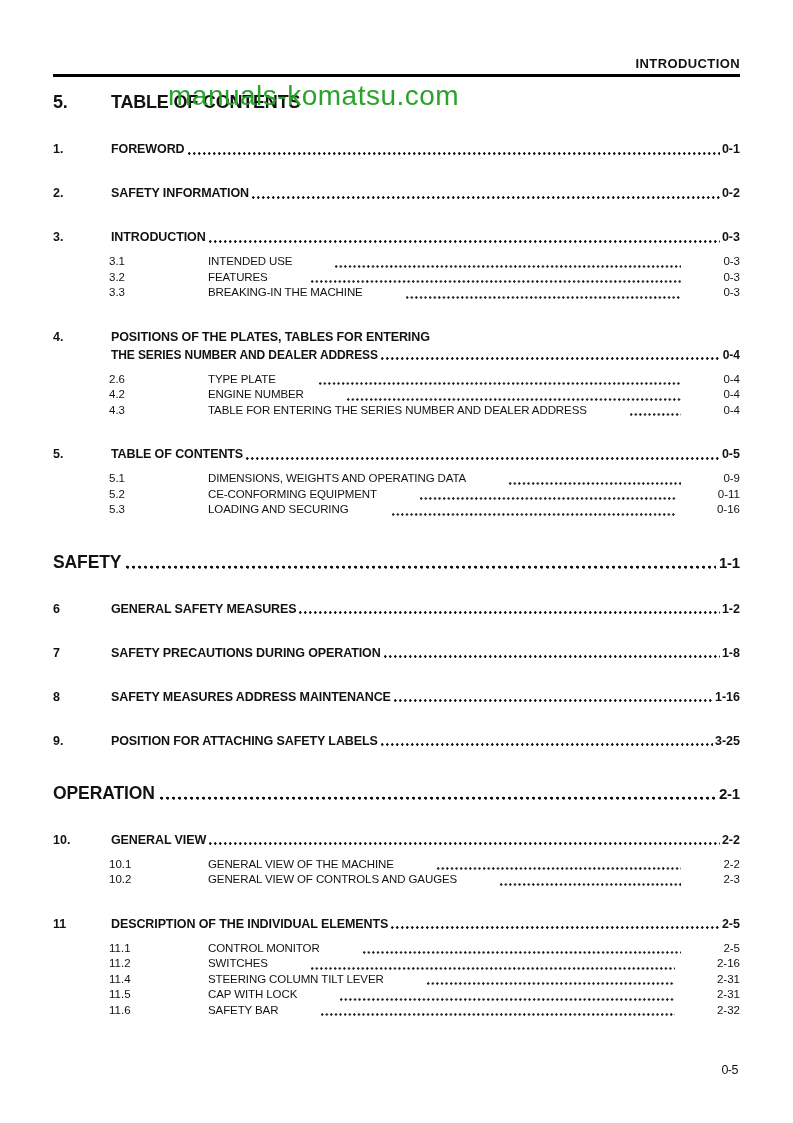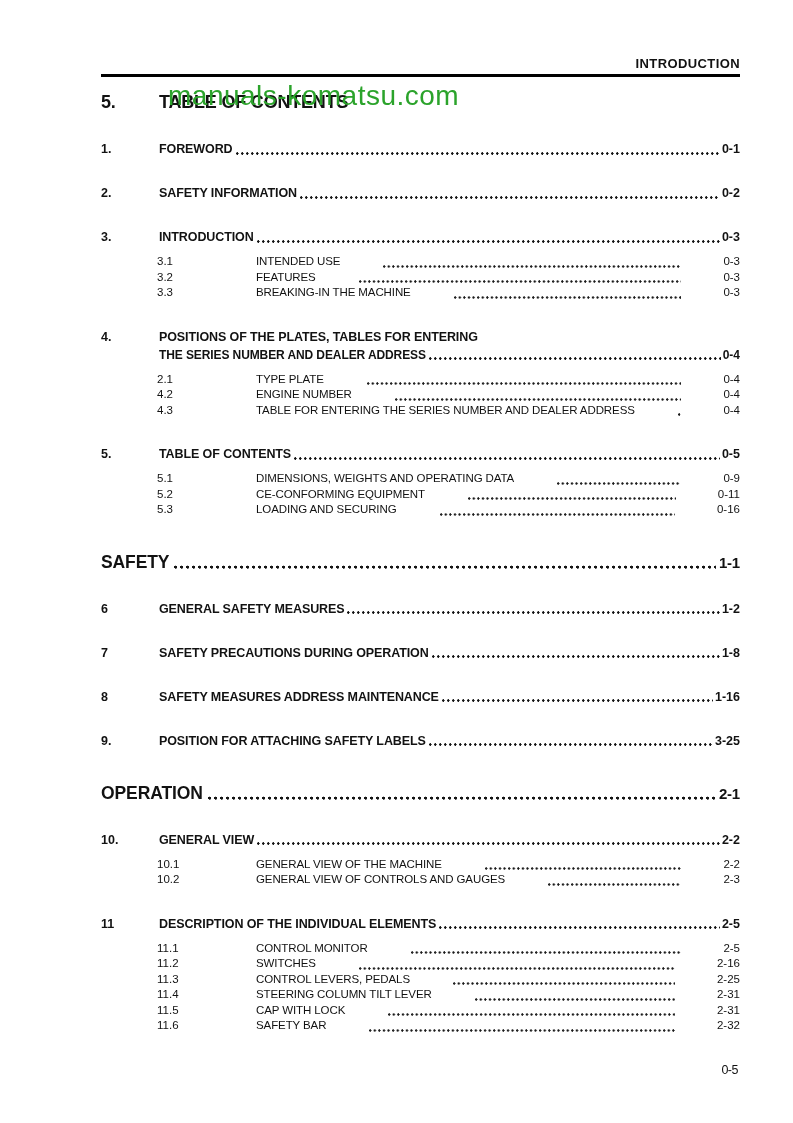--- a/index.html
+++ b/index.html
@@ -7,21 +7,21 @@
   .page {
     position: relative;
     width: 793px;
     height: 1123px;
     margin: 0 auto;
     background: #ffffff;
     font-family: "Liberation Sans", sans-serif;
     color: #121212;
     overflow: hidden;
   }
-  .content { padding: 56px 53px 0 101px; }
+  .content { padding: 56px 53px 0 53px; }
 
   
   .header-label {
     text-align: right;
     font-size: 13px;
     font-weight: 700;
     letter-spacing: 0.4px;
   }
   .rule { border-top: 3px solid #000; margin-top: 3px; }
 
@@ -162,21 +162,21 @@
           <span class="title">POSITIONS OF THE PLATES, TABLES FOR ENTERING</span>
         </div>
         <div class="row cont-row">
           <span class="num"></span>
           <span class="title">THE SERIES NUMBER AND DEALER ADDRESS</span>
           <span class="dots"></span>
           <span class="page-num">0-4</span>
         </div>
         <div class="sub-list">
           <div class="row sub-row">
-            <span class="sub-num">2.1</span>
+            <span class="sub-num">2.6</span>
             <span class="title">TYPE PLATE</span>
             <span class="dots sub-dots"></span>
             <span class="page-num">0-4</span>
           </div>
           <div class="row sub-row">
             <span class="sub-num">4.2</span>
             <span class="title">ENGINE NUMBER</span>
             <span class="dots sub-dots"></span>
             <span class="page-num">0-4</span>
           </div>
@@ -280,26 +280,20 @@
             <span class="dots sub-dots"></span>
             <span class="page-num">2-5</span>
           </div>
           <div class="row sub-row">
             <span class="sub-num">11.2</span>
             <span class="title">SWITCHES</span>
             <span class="dots sub-dots"></span>
             <span class="page-num">2-16</span>
           </div>
           <div class="row sub-row">
-            <span class="sub-num">11.3</span>
-            <span class="title">CONTROL LEVERS, PEDALS</span>
-            <span class="dots sub-dots"></span>
-            <span class="page-num">2-25</span>
-          </div>
-          <div class="row sub-row">
             <span class="sub-num">11.4</span>
             <span class="title">STEERING COLUMN TILT LEVER</span>
             <span class="dots sub-dots"></span>
             <span class="page-num">2-31</span>
           </div>
           <div class="row sub-row">
             <span class="sub-num">11.5</span>
             <span class="title">CAP WITH LOCK</span>
             <span class="dots sub-dots"></span>
             <span class="page-num">2-31</span>

